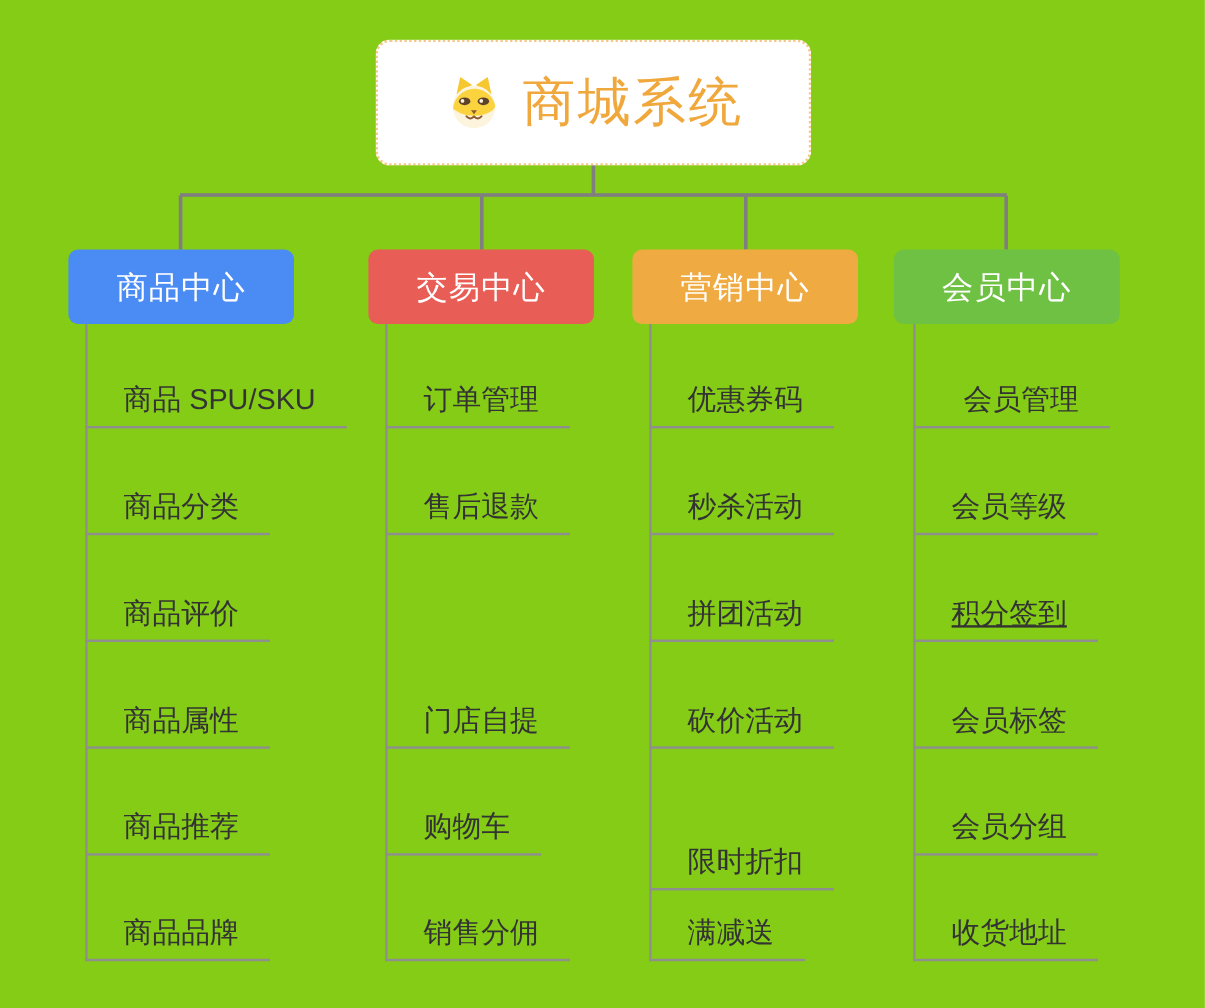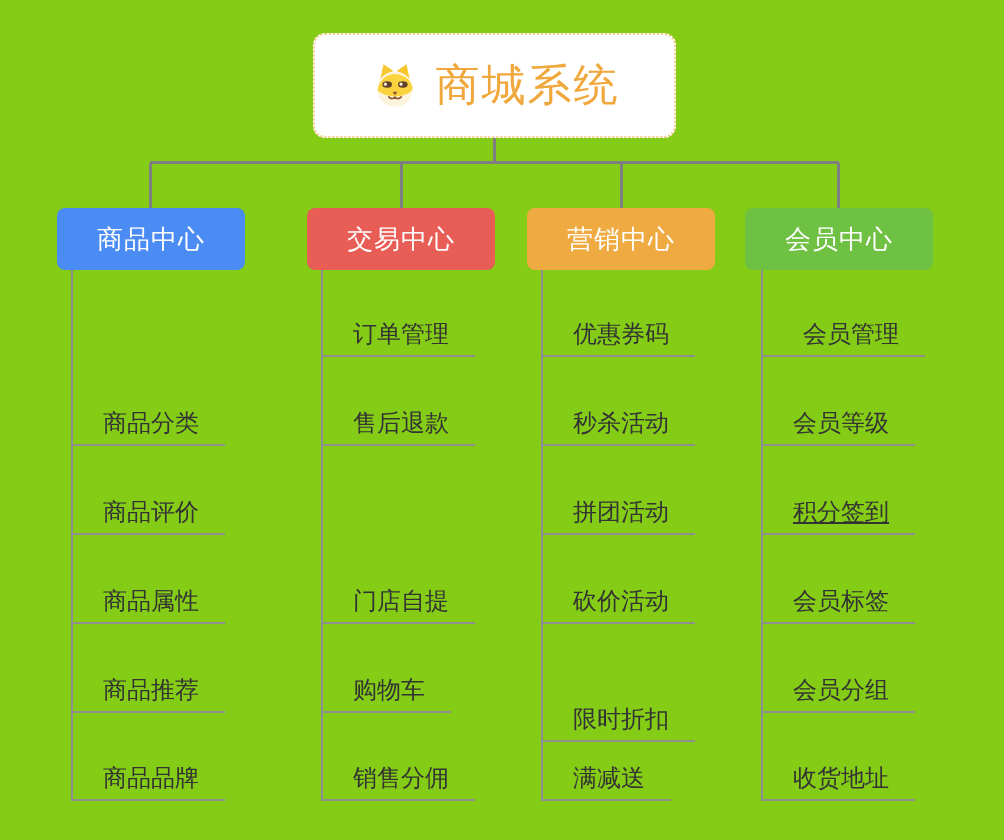--- a/index.html
+++ b/index.html
@@ -74,20 +74,21 @@
   <div class="branch-node" style="left: 307px; background: rgb(232, 93, 85);">
     <span>交易中心</span>
   </div>
   <div class="branch-node" style="left: 527px; background: rgb(239, 171, 65);">
     <span>营销中心</span>
   </div>
   <div class="branch-node" style="left: 745px; background: rgb(110, 193, 67);">
     <span>会员中心</span>
   </div>
 
+  <div class="leaf" style="left:71px; top:315px;">商品 SPU/SKU</div>
   <div class="leaf" style="left:71px; top:404px;">商品分类</div>
   <div class="leaf" style="left:71px; top:493px;">商品评价</div>
   <div class="leaf" style="left:71px; top:582px;">商品属性</div>
   <div class="leaf" style="left:71px; top:671px;">商品推荐</div>
   <div class="leaf" style="left:71px; top:759px;">商品品牌</div>
 
   <div class="leaf" style="left:321px; top:315px;">订单管理</div>
   <div class="leaf" style="left:321px; top:404px;">售后退款</div>
   <div class="leaf" style="left:321px; top:582px;">门店自提</div>
   <div class="leaf" style="left:321px; top:671px;">购物车</div>

